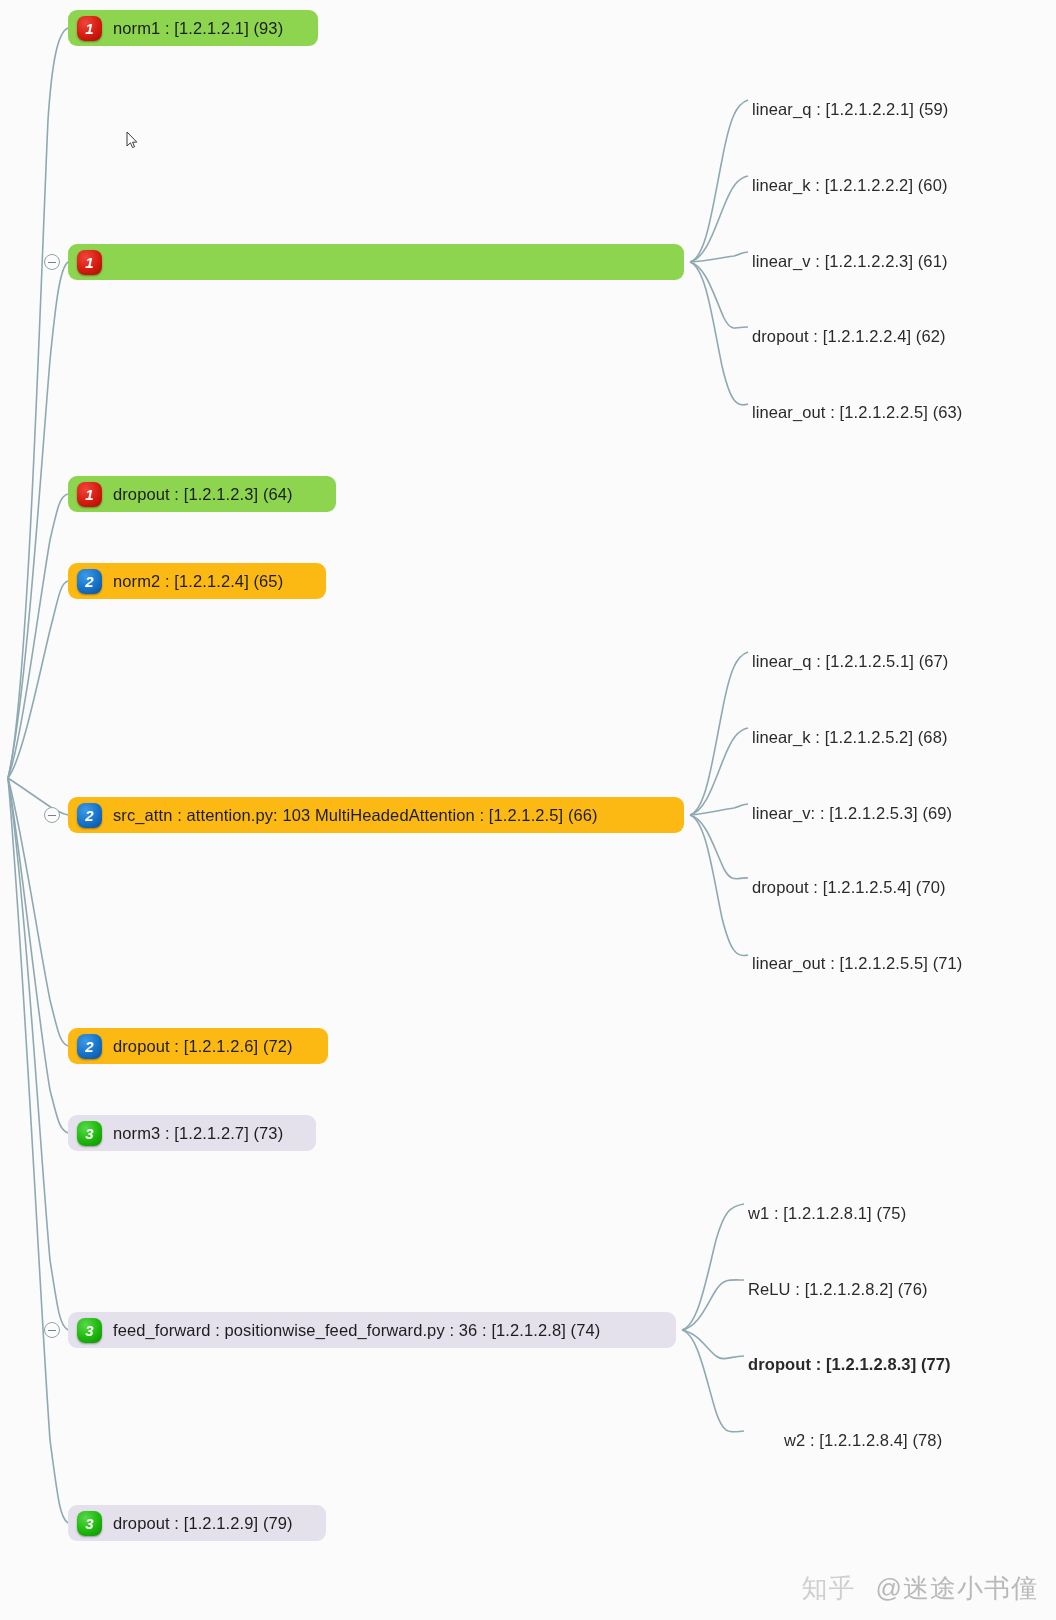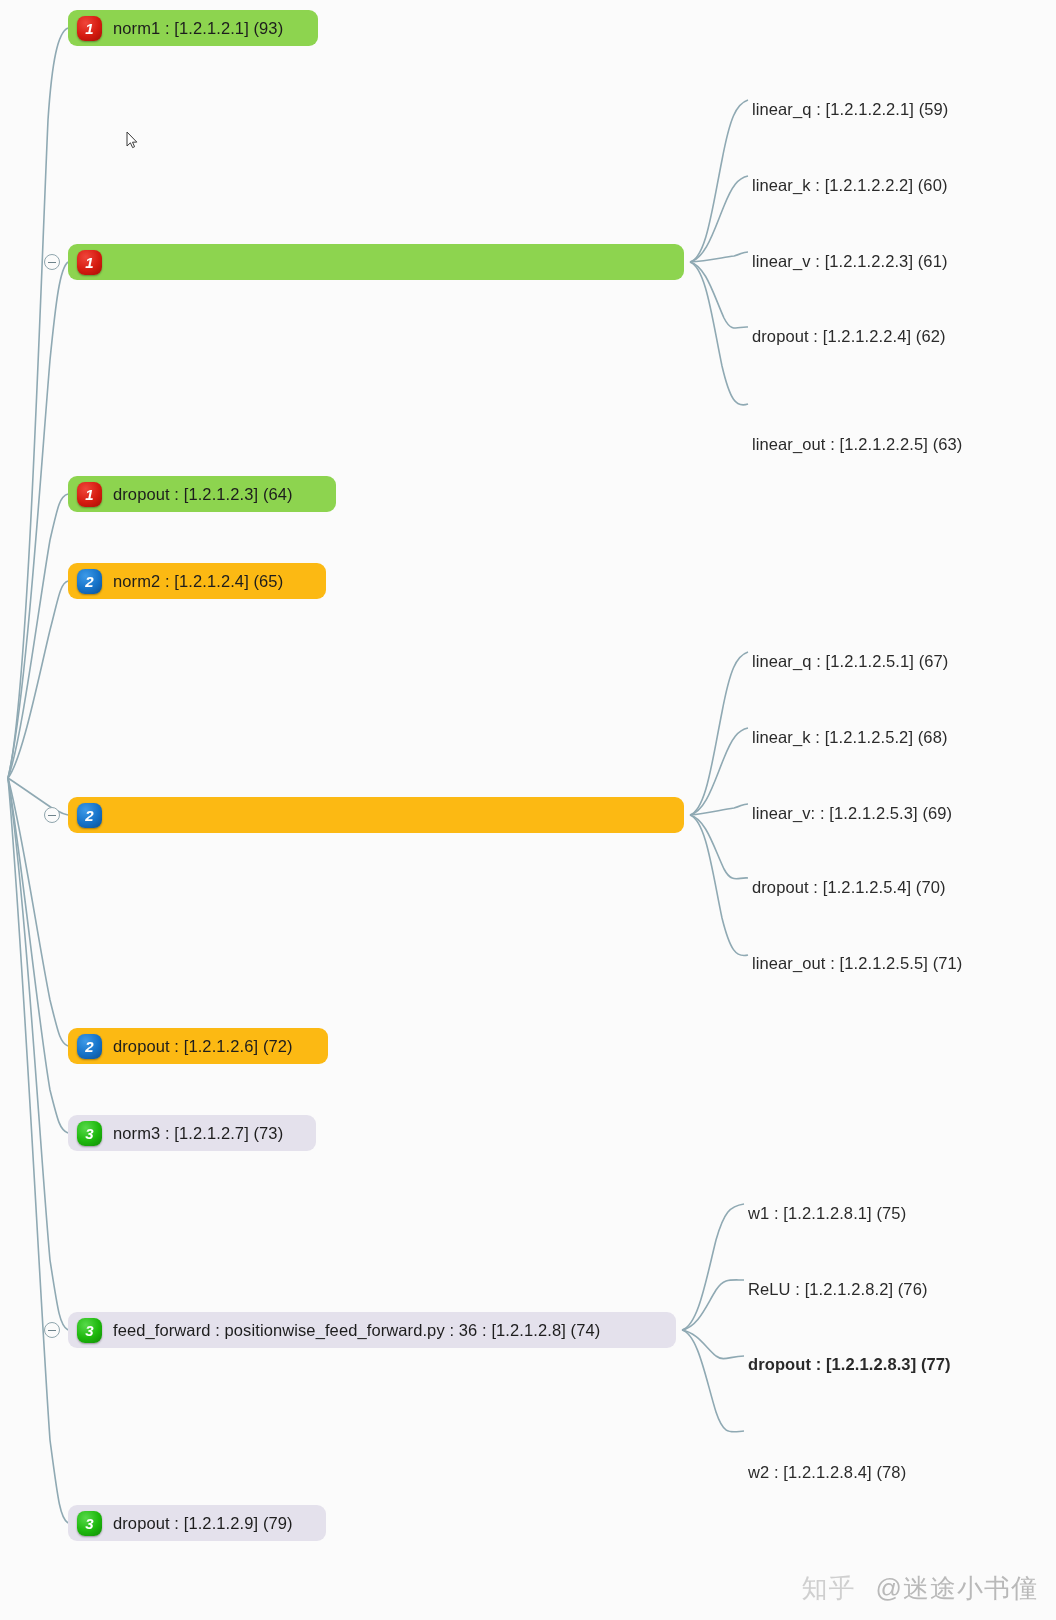--- a/index.html
+++ b/index.html
@@ -160,20 +160,21 @@
         <span class="badge b1">1</span>
         <span class="label">dropout :  [1.2.1.2.3] (64)</span>
       </div>
       <div class="node orange" style="left: 68px; top: 563px; width: 258px;">
         <span class="badge b2">2</span>
         <span class="label">norm2  :  [1.2.1.2.4] (65)</span>
       </div>
       <div class="collapse" style="left: 44px; top: 807px;"></div>
       <div class="node orange" style="left: 68px; top: 797px; width: 616px;">
         <span class="badge b2">2</span>
+        <span class="label">src_attn : attention.py: 103 MultiHeadedAttention  :  [1.2.1.2.5] (66)</span>
       </div>
       <div class="node orange" style="left: 68px; top: 1028px; width: 260px;">
         <span class="badge b2">2</span>
         <span class="label">dropout : [1.2.1.2.6] (72)</span>
       </div>
       <div class="node lilac" style="left: 68px; top: 1115px; width: 248px;">
         <span class="badge b3">3</span>
         <span class="label">norm3 : [1.2.1.2.7] (73)</span>
       </div>
       <div class="collapse" style="left: 44px; top: 1322px;"></div>
@@ -185,29 +186,29 @@
         <span class="badge b3">3</span>
         <span class="label">dropout : [1.2.1.2.9] (79)</span>
       </div>
     </div>
 
   <div id="leaves-host">
       <div class="leaf" style="left: 752px; top: 100px;">linear_q : [1.2.1.2.2.1] (59)</div>
       <div class="leaf" style="left: 752px; top: 176px;">linear_k : [1.2.1.2.2.2] (60)</div>
       <div class="leaf" style="left: 752px; top: 252px;">linear_v : [1.2.1.2.2.3] (61)</div>
       <div class="leaf" style="left: 752px; top: 327px;">dropout : [1.2.1.2.2.4] (62)</div>
-      <div class="leaf" style="left: 752px; top: 403px; margin-top: 32px;">linear_out : [1.2.1.2.2.5] (63)</div>
+      <div class="leaf" style="left: 752px; top: 403px;">linear_out : [1.2.1.2.2.5] (63)</div>
       <div class="leaf" style="left: 752px; top: 652px;">linear_q :  [1.2.1.2.5.1] (67)</div>
       <div class="leaf" style="left: 752px; top: 728px;">linear_k :  [1.2.1.2.5.2] (68)</div>
       <div class="leaf" style="left: 752px; top: 804px;">linear_v:  :  [1.2.1.2.5.3] (69)</div>
       <div class="leaf" style="left: 752px; top: 878px;">dropout :  [1.2.1.2.5.4] (70)</div>
       <div class="leaf" style="left: 752px; top: 954px;">linear_out :  [1.2.1.2.5.5] (71)</div>
       <div class="leaf" style="left: 748px; top: 1204px;">w1 : [1.2.1.2.8.1] (75)</div>
       <div class="leaf" style="left: 748px; top: 1280px;">ReLU : [1.2.1.2.8.2] (76)</div>
       <div class="leaf" style="left: 748px; top: 1355px; font-weight: bold;">dropout : [1.2.1.2.8.3] (77)</div>
-      <div class="leaf" style="left: 748px; top: 1431px; margin-top: 32px;">w2 : [1.2.1.2.8.4] (78)</div>
+      <div class="leaf" style="left: 784px; top: 1431px;">w2 : [1.2.1.2.8.4] (78)</div>
     </div>
 
   <div class="watermark">
     <span class="zh-logo">知乎</span><span>@迷途小书僮</span>
   </div>
 
 </div>
 
 </body></html>

